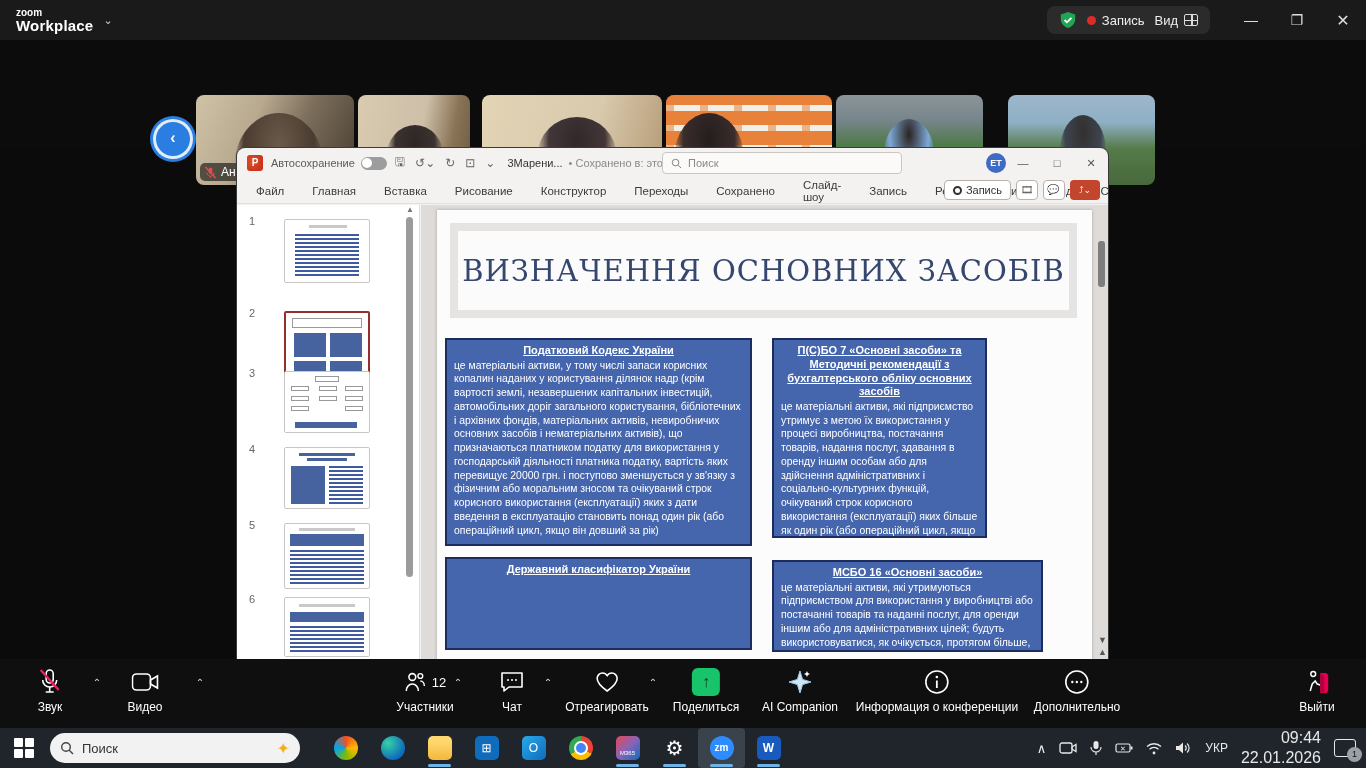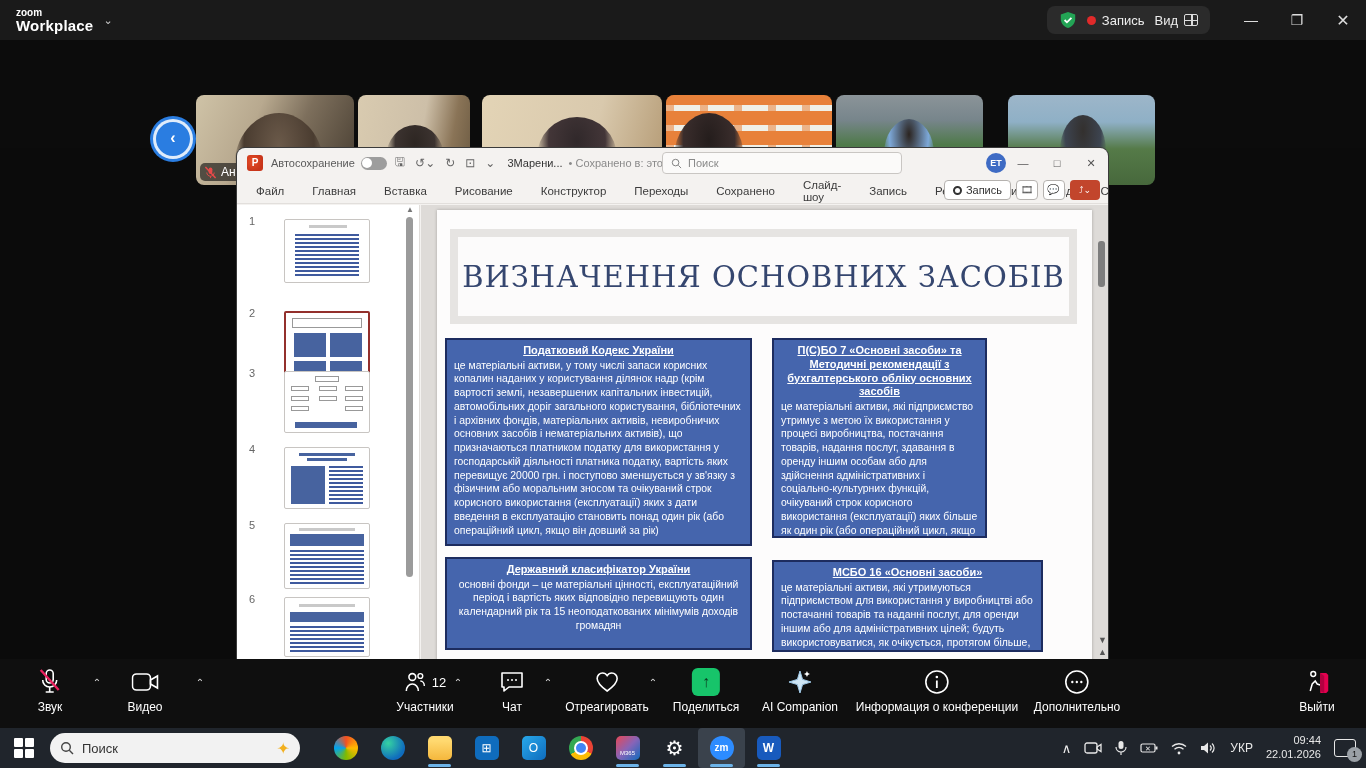--- a/index.html
+++ b/index.html
@@ -82,21 +82,21 @@
   .sp-scroll .arr { position:absolute; left:0; top:-4px; color:#777; font-size:8px; }
   
   .mini-lines { position:absolute; background:repeating-linear-gradient(180deg,#3f5a9e 0,#3f5a9e 2px,transparent 2px,transparent 4px); }
   .mini-bar { position:absolute; background:#c9c9c9; }
   .mini-blue { position:absolute; background:#47639f; }
   .mini-box { position:absolute; border:1px solid #999; background:#fff; }
 
   
   .slide-area { position:absolute; left:184px; top:0; width:687px; height:454px; background:#dedbd8; }
   .slide { position:absolute; left:16px; top:5px; width:655px; height:460px; background:#fdfcfc; box-shadow:0 0 3px rgba(0,0,0,.25); }
-  .title-frame { position:absolute; left:13px; top:19px; width:627px; height:95px; background:#e6e4e2; padding:8px; }
+  .title-frame { position:absolute; left:13px; top:13px; width:627px; height:95px; background:#e6e4e2; padding:8px; }
   .title-inner { width:100%; height:100%; background:#fcfbfb; display:flex; align-items:center; justify-content:center; }
   .slide-title { font-family:"DejaVu Serif", serif; font-size:29px; color:#35466f; letter-spacing:1px; white-space:nowrap; }
   .defbox { position:absolute; background:#4565ad; border:2px solid #1d2c5f; color:#fff; padding:4px 7px; overflow:hidden; }
   .defbox h4 { font-size:11px; font-weight:700; text-decoration:underline; text-align:center; margin-bottom:1px; line-height:1.25; }
   .defbox p { font-size:10.4px; line-height:1.32; }
   .defbox.center p { text-align:center; }
   .box-tl { left:8px; top:128px; width:307px; height:208px; }
   .box-tr { left:335px; top:128px; width:215px; height:200px; }
   .box-bl { left:8px; top:347px; width:307px; height:93px; }
   .box-br { left:335px; top:350px; width:271px; height:92px; }
@@ -130,21 +130,21 @@
   .ic-store { background:#0f6cbd; }
   .ic-outlook { background:linear-gradient(135deg,#28a8ea,#0f6cbd); }
   .ic-chrome { background:conic-gradient(#ea4335 0 33%,#fbbc05 33% 66%,#34a853 66% 100%); border-radius:50% !important; position:relative; }
   .ic-chrome:before { content:""; position:absolute; left:7px; top:7px; width:10px; height:10px; border-radius:50%; background:#4285f4; box-shadow:0 0 0 2px #fff; }
   .ic-m365 { background:linear-gradient(135deg,#e74856,#8764b8 50%,#0f6cbd); font-size:6px !important; line-height:34px !important; }
   .ic-gear { background:transparent; font-size:20px !important; }
   .ic-zm { background:#2d8cff; border-radius:50% !important; font-size:10px !important; font-weight:700; }
   .ic-word { background:#185abd; font-weight:700; }
   .tray { margin-left:auto; display:flex; align-items:center; gap:13px; margin-right:10px; color:#e8e8e8; font-size:12px; }
   .tray .tico { font-size:13px; color:#eee; }
-  .clock { text-align:right; font-size:11px; line-height:1.25; }
+  .clock { text-align:right; font-size:16px; line-height:1.25; }
   .notif { position:relative; width:22px; height:18px; border:1.5px solid #e8e8e8; border-radius:3px; }
   .notif .cnt { position:absolute; right:-7px; bottom:-6px; width:15px; height:15px; border-radius:50%; background:#9aa0a6; color:#111; font-size:9px; text-align:center; line-height:15px; }
   svg { display:block; }
 </style>
 </head>
 <body>
 
 <div id="screen">
 
   <div class="topbar">
@@ -371,21 +371,20 @@
           <div class="defbox box-tl">
             <h4>Податковий Кодекс України</h4>
             <p>це матеріальні активи, у тому числі запаси корисних копалин наданих у користування ділянок надр (крім вартості землі, незавершених капітальних інвестицій, автомобільних доріг загального користування, бібліотечних і архівних фондів, матеріальних активів, невиробничих основних засобів і нематеріальних активів), що призначаються платником податку для використання у господарській діяльності платника податку, вартість яких перевищує 20000 грн. і поступово зменшується у зв'язку з фізичним або моральним зносом та очікуваний строк корисного використання (експлуатації) яких з дати введення в експлуатацію становить понад один рік (або операційний цикл, якщо він довший за рік)</p>
           </div>
           <div class="defbox box-tr">
             <h4>П(С)БО 7 «Основні засоби» та Методичні рекомендації з бухгалтерського обліку основних засобів</h4>
             <p>це матеріальні активи, які підприємство утримує з метою їх використання у процесі виробництва, постачання товарів, надання послуг, здавання в оренду іншим особам або для здійснення адміністративних і соціально-культурних функцій, очікуваний строк корисного використання (експлуатації) яких більше як один рік (або операційний цикл, якщо він триває більше одного року)</p>
           </div>
           <div class="defbox box-bl center">
             <h4>Державний класифікатор України</h4>
-            <p>основні фонди – це матеріальні цінності, експлуатаційний період і вартість яких відповідно перевищують один календарний рік та 15 неоподаткованих мінімумів доходів громадян</p>
           </div>
           <div class="defbox box-br">
             <h4>МСБО 16 «Основні засоби»</h4>
             <p>це матеріальні активи, які утримуються підприємством для використання у виробництві або постачанні товарів та наданні послуг, для оренди іншим або для адміністративних цілей; будуть використовуватися, як очікується, протягом більше, ніж одного періоду</p>
           </div>
         </div>
         <div class="v-scroll">
           <div class="vthumb"></div>
           <span class="varr" style="bottom:14px">▼</span>
           <span class="varr" style="bottom:2px">▲</span>

